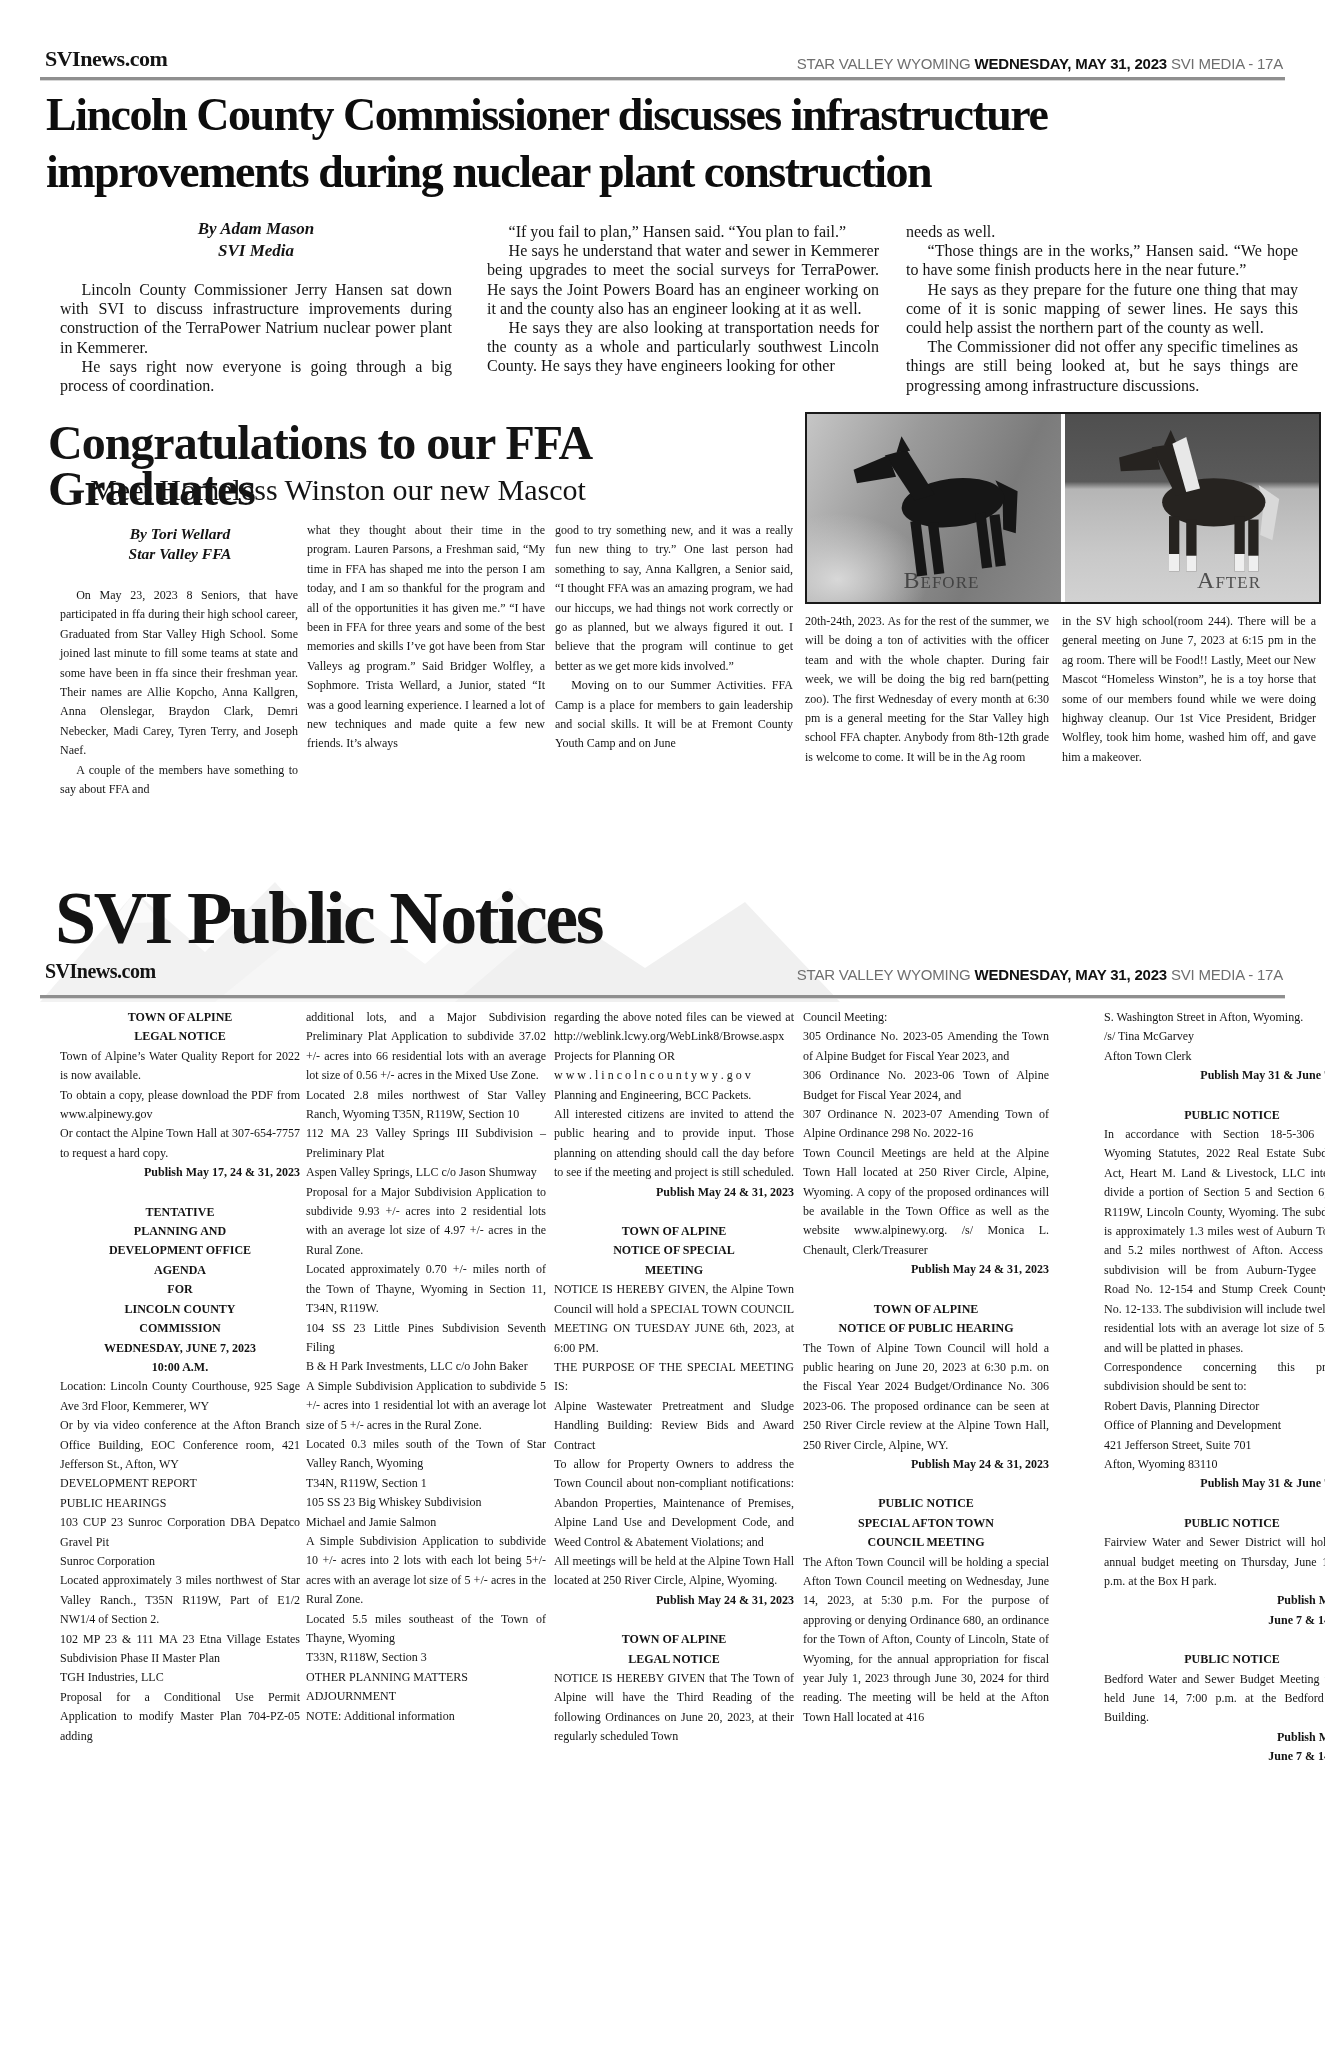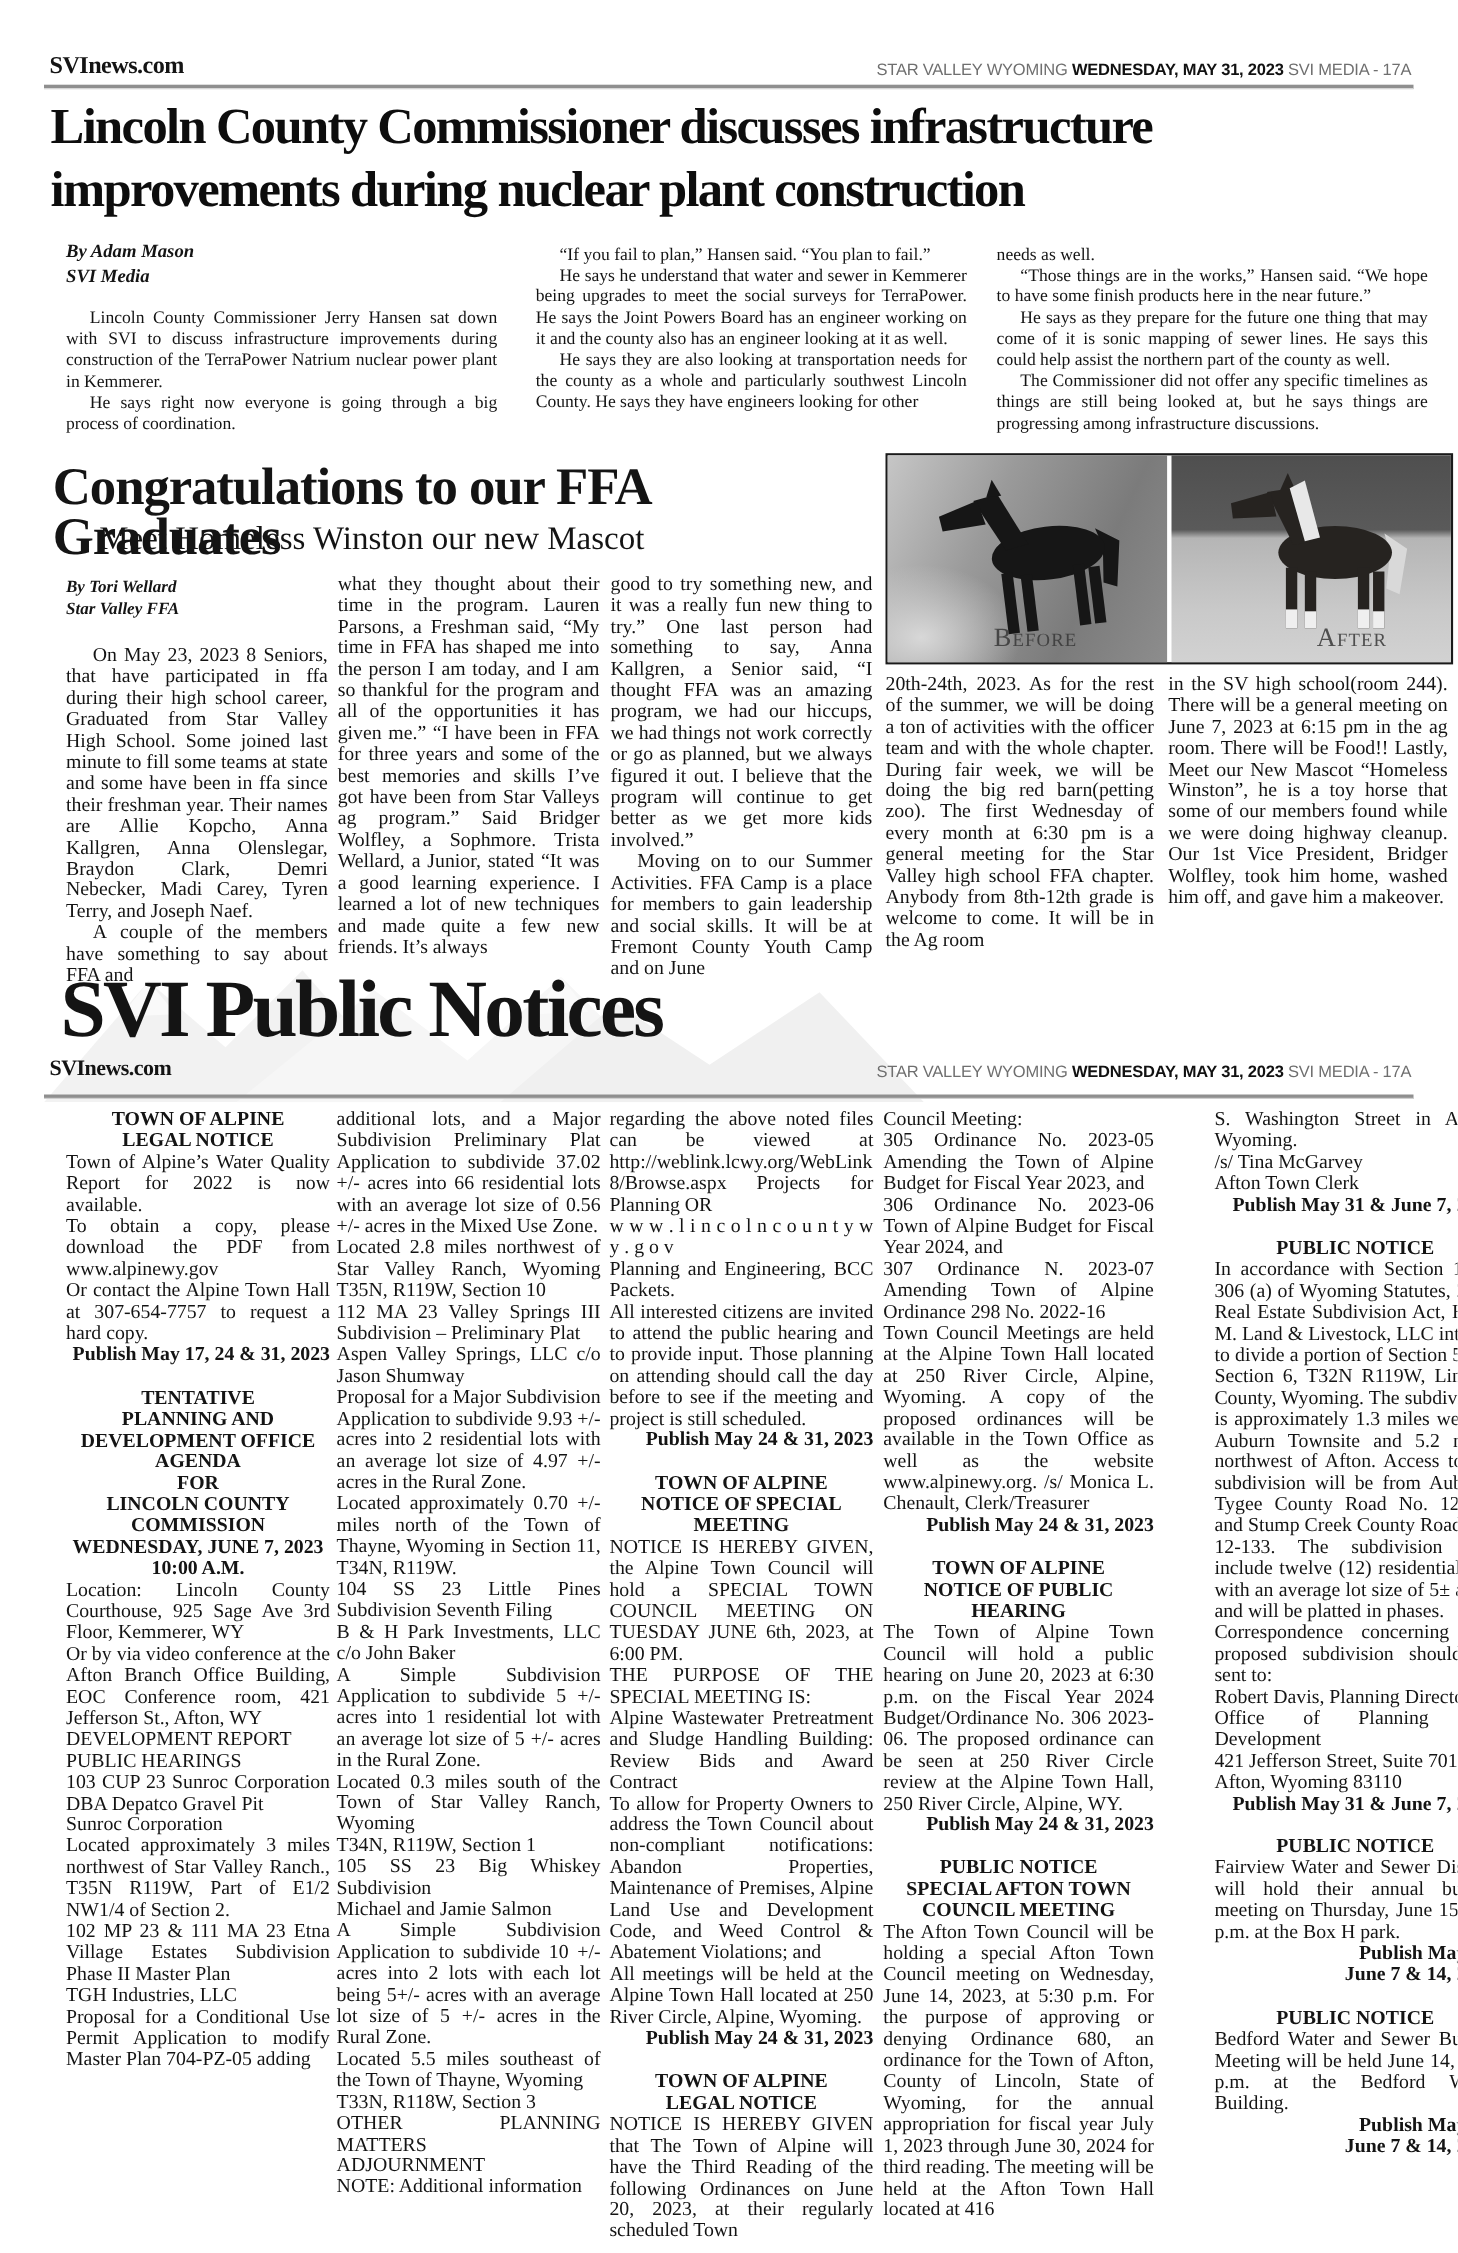--- a/index.html
+++ b/index.html
@@ -16,28 +16,28 @@
   .banner-right .date{color:#111;font-weight:bold;}
   .rule{background:#8f8f8f;border-bottom:1px solid #d6d6d6;}
   
   .headline1{
     font-size:46px;line-height:57px;font-weight:bold;letter-spacing:-1.5px;
     color:#0d0d0d;
   }
   .ffa-headline{font-size:48px;line-height:46px;font-weight:bold;letter-spacing:-1px;text-align:left;}
   .ffa-subhead{font-size:30px;line-height:36px;font-weight:normal;text-align:center;letter-spacing:0;}
   .notices-headline{font-size:74px;line-height:80px;font-weight:bold;letter-spacing:-2.5px;}
-  .byline{font-style:italic;font-weight:bold;}
+  .byline{text-align:center;font-style:italic;font-weight:bold;}
   .byline1{font-size:17px;line-height:22px;}
   .byline2{font-size:15.5px;line-height:20px;}
   
   .col{position:absolute;}
   .col .par{margin:0;}
   .c-wide{font-size:16px;line-height:19.2px;}
-  .c-narrow{font-size:18px;line-height:19.4px;}
+  .c-narrow{font-size:12px;line-height:19.4px;}
   .par.t{text-align:justify;text-indent:1.35em;}
   .par.tc{text-align:justify;text-indent:0;}
   .par.b{text-align:justify;text-indent:0;overflow-wrap:break-word;}
   .par.h{text-align:center;font-weight:bold;}
   .par.p{text-align:right;font-weight:bold;}
   .par.gap{height:20px;}
   
   .photo-strip{display:flex;gap:4px;background:#fff;border:2px solid #1a1a1a;box-sizing:border-box;}
   .photo{position:relative;flex:1;overflow:hidden;}
   .photo-before-bg{background:

